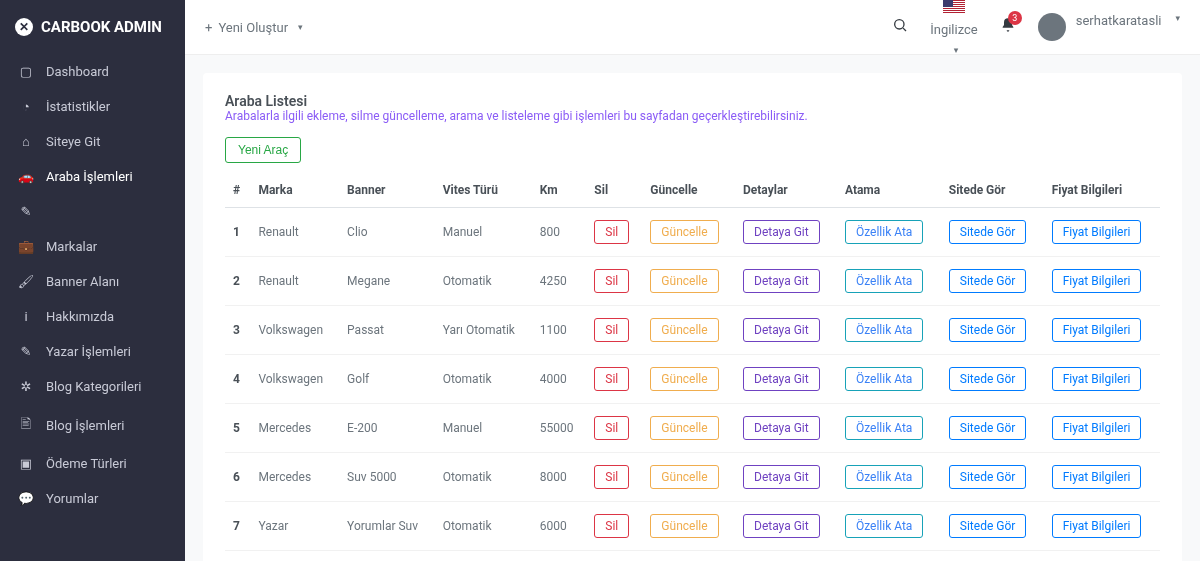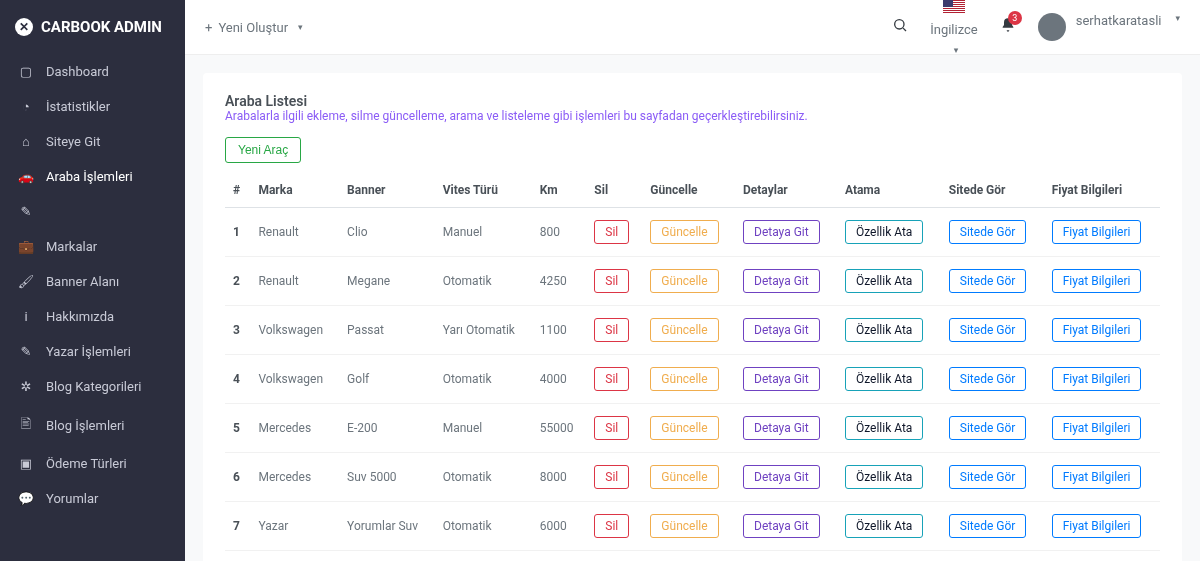--- a/index.html
+++ b/index.html
@@ -40,21 +40,21 @@
 
 table { width: 100%; border-collapse: collapse; }
 th { text-align: left; padding: 10px 8px; font-size: 12px; font-weight: 700; color: #495057; border-bottom: 1px solid #dee2e6; }
 td { padding: 12px 8px; font-size: 12px; color: #6c757d; border-bottom: 1px solid #f1f1f1; vertical-align: middle; }
 td.idx { font-weight: 700; color: #495057; }
 
 .btn { display: inline-block; padding: 4px 10px; font-size: 12px; border-radius: 3px; background: #fff; cursor: pointer; border: 1px solid; white-space: nowrap; }
 .btn-danger { color: #dc3545; border-color: #dc3545; }
 .btn-warning { color: #f0ad4e; border-color: #f0ad4e; }
 .btn-purple { color: #6f42c1; border-color: #6f42c1; }
-.btn-info { color: #0f172a; border-color: #17a2b8; }
+.btn-info { color: #3b82f6; border-color: #17a2b8; }
 .btn-primary { color: #007bff; border-color: #007bff; }
 
 .chev { font-size: 9px; margin-left: 4px; }
 </style>
 </head>
 <body>
 
 <div class="app">
   <aside class="sidebar">
     <div class="brand">

